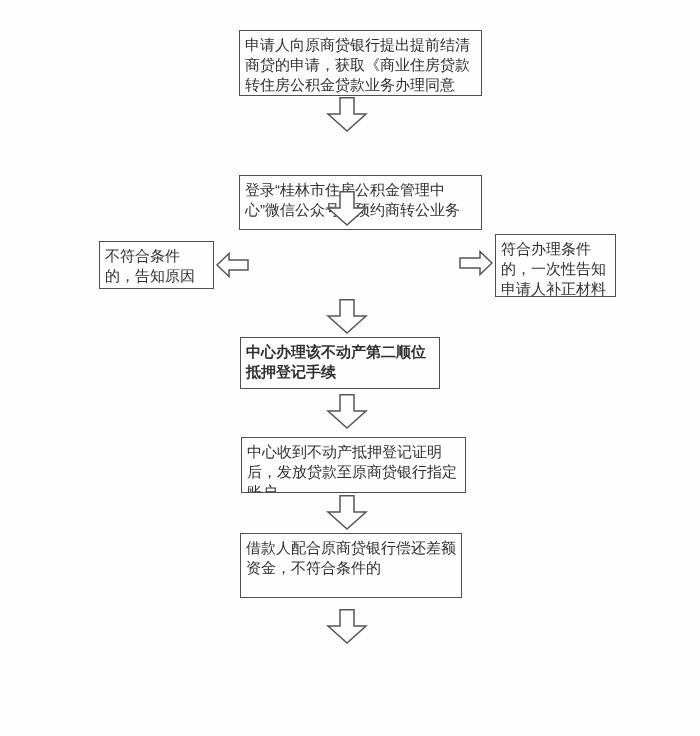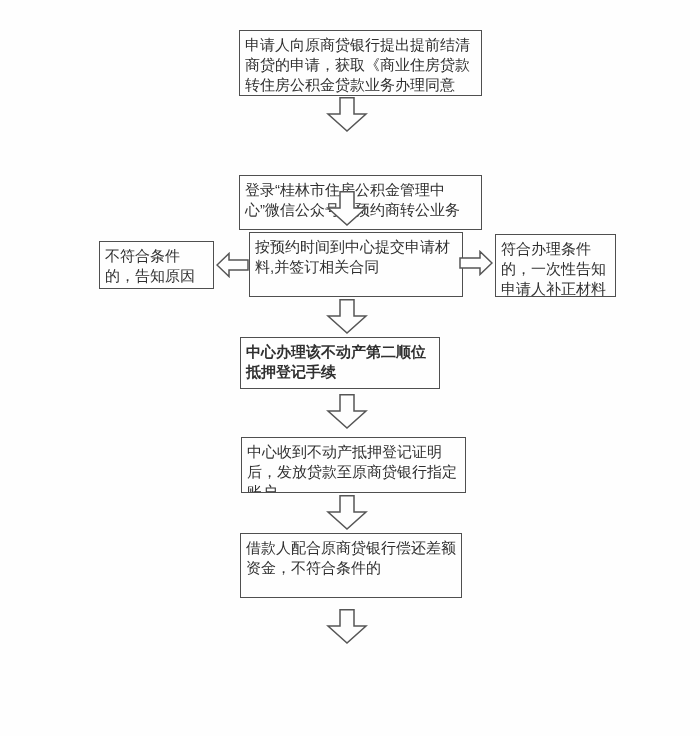--- a/index.html
+++ b/index.html
@@ -72,21 +72,20 @@
   </div>
 
   <div class="node n-reject">不符合条件的，告知原因</div>
 
   <div class="arrow a-left">
     <svg width="33" height="26" viewBox="0 0 33 26">
         <polygon points="32,8 13,8 13,1.5 1,13 13,24.5 13,18 32,18"></polygon>
       </svg>
   </div>
 
-  <div class="node n-submit">按预约时间到中心提交申请材料,并签订相关合同</div>
 
   <div class="arrow a-right">
     <svg width="34" height="26" viewBox="0 0 34 26">
         <polygon points="1,8 21,8 21,1.5 33,13 21,24.5 21,18 1,18"></polygon>
       </svg>
   </div>
 
   <div class="node n-notify">符合办理条件的，一次性告知申请人补正材料</div>
 
   <div class="arrow a3">

